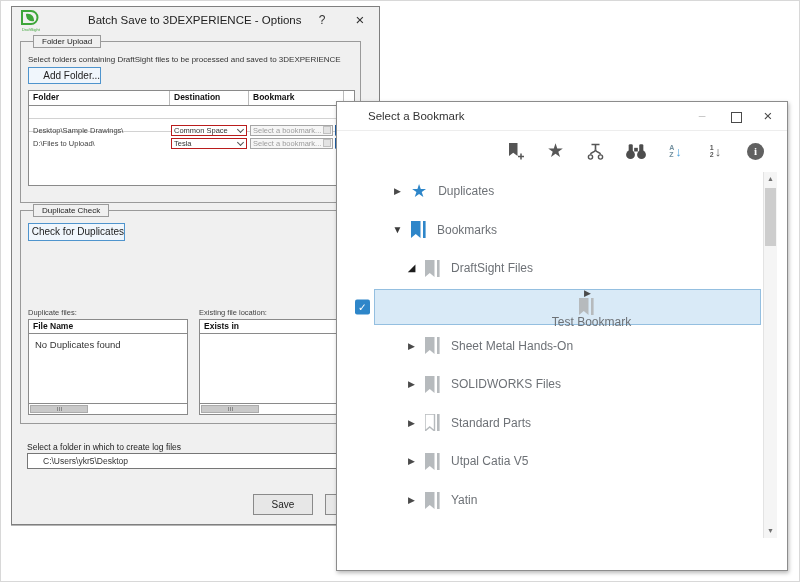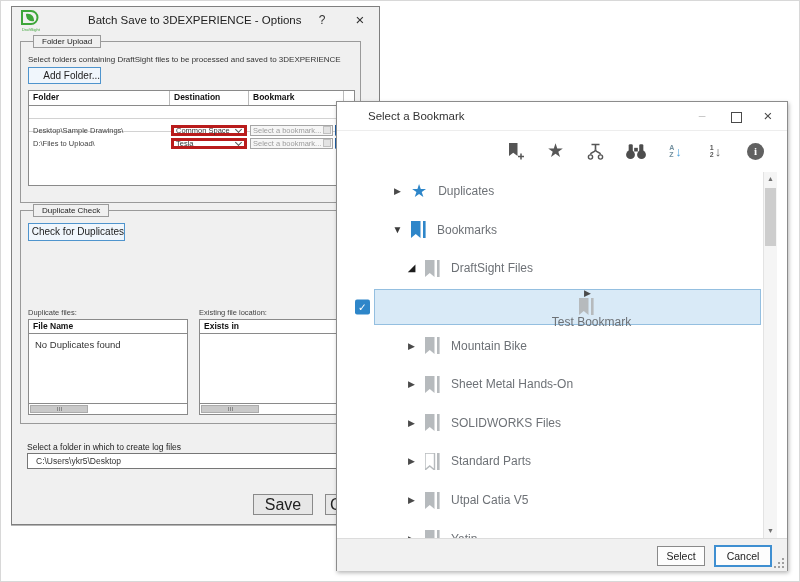--- a/index.html
+++ b/index.html
@@ -26,21 +26,21 @@
   .add-folder-btn { left:7px; top:25px; width:73px; height:17px; line-height:15px; }
 
   .fu-table { position:absolute; left:7px; top:48px; width:327px; height:96px; background:#fff; border:1px solid #8a8a8a; }
   .fu-thead { display:flex; height:15px; border-bottom:1px solid #8a8a8a; font-size:8.5px; font-weight:bold; color:#111; }
   .fu-thead > div { padding:1px 0 0 4px; border-right:1px solid #bcbcbc; }
   .col-folder { width:141px; } .col-dest { width:79px; } .col-bm { width:95px; } .col-x { flex:1; border-right:none !important; }
   .fu-row { display:flex; height:13px; border-bottom:1px solid #d2d2d2; font-size:7.5px; color:#444; }
   .fu-row > div { border-right:1px solid #cfcfcf; display:flex; align-items:center;margin-top:24px; }
   .cell-folder { width:141px; padding-left:4px; }
   .cell-dest { width:79px; padding:0 1px; }
-  .combo { flex:1; height:11px; border:3px solid #b91c1c; background:#fff; display:flex; align-items:center; padding:0 2px; }
+  .combo { flex:1; height:11px; border:1px solid #b91c1c; background:#fff; display:flex; align-items:center; padding:0 2px; }
   .combo .ct { flex:1; font-size:7.5px; color:#333; white-space:nowrap; overflow:hidden; }
   .chev { width:6px; height:6px; position:relative; }
   .chev::before { content:""; position:absolute; left:0; top:0; width:4px; height:4px;
     border-right:1px solid #555; border-bottom:1px solid #555; transform:rotate(45deg); }
   .cell-bm { width:95px; padding:0 1px; gap:2px; }
   .bmfield { flex:1; height:11px; border:1px solid #a5a5a5; background:#f6f6f6; display:flex; align-items:center; padding:0 1px 0 2px; gap:2px; }
   .bmfield .ph { flex:1; color:#9d9d9d; font-size:7.5px; white-space:nowrap; overflow:hidden; }
   .bmbtn { width:8px; height:8px; background:#e3e3e3; border:1px solid #c0c0c0; }
   .bm-mini { width:10px; height:11px; flex:0 0 auto; }
 
@@ -52,22 +52,22 @@
   .dup-list { left:7px; } .exist-list { left:178px; }
   .lb-head { height:14px; border-bottom:1px solid #8a8a8a; font-size:8.5px; font-weight:bold; color:#111; padding:1px 0 0 4px; }
   .lb-body { height:68px; font-size:9.5px; color:#333; padding:5px 6px; }
   .hscroll { position:absolute; left:0; right:0; bottom:0; height:11px; border-top:1px solid #8a8a8a; background:#fff; }
   .hthumb { position:absolute; left:1px; top:1px; width:58px; height:8px; background:#c9c9c9; border:1px solid #ababab;
     display:flex; align-items:center; justify-content:center; gap:1px; }
   .hthumb i { width:1px; height:4px; background:#8b8b8b; }
 
   .log-label { position:absolute; left:15px; top:435px; font-size:8.5px; color:#222; }
   .log-input { position:absolute; left:15px; top:446px; width:331px; height:16px; background:#fff; border:1px solid #767676;
-    font-size:8.5px; color:#333; line-height:14px; padding-left:8px; }
-  .btn-std { position:absolute; background:#e7e7e7; border:1px solid #8a8a8a; font-size:16px; color:#222; text-align:center; }
+    font-size:8.5px; color:#333; line-height:14px; padding-left:15px; }
+  .btn-std { position:absolute; background:#e7e7e7; border:1px solid #8a8a8a; font-size:10px; color:#222; text-align:center; }
   .save-btn { left:241px; top:487px; width:60px; height:21px; line-height:19px; }
   .cancel-btn-bg { left:313px; top:487px; width:60px; height:21px; line-height:19px; }
 
   
   .fg-dialog { position:absolute; left:335px; top:100px; width:452px; height:470px; background:#fff;
     border:1px solid #8c8c8c; box-shadow:1px 2px 4px rgba(0,0,0,0.28); }
   .fg-titlebar { position:absolute; left:0; top:0; right:0; height:29px; border-bottom:1px solid #ededed; background:#fff; }
   .fg-title { position:absolute; left:13px; line-height:29px; font-size:11.5px; color:#333;margin-left:18px; }
   .winbtn { position:absolute; top:0; width:22px; height:29px; text-align:center; line-height:29px; cursor:default; }
   .win-min { right:74px; color:#c3c3c3; font-size:12px; }
@@ -329,30 +329,20 @@
           <span class="tri right"></span>
           <span class="node-ico">
             <svg width="15" height="17" viewBox="0 0 15 17">
                 <path d="M0 0 h9.5 v17 l-4.75 -4 l-4.75 4 z" fill="#b6babd"></path>
                 <rect x="12" y="0" width="2.6" height="17" fill="#b6babd"></rect>
               </svg>
           </span>
           <span class="tlabel">Test Bookmark</span>
         </div>
 
-        <div class="trow lvl1">
-          <span class="tri right"></span>
-          <span class="node-ico">
-            <svg width="15" height="17" viewBox="0 0 15 17">
-                <path d="M0 0 h9.5 v17 l-4.75 -4 l-4.75 4 z" fill="#b6babd"></path>
-                <rect x="12" y="0" width="2.6" height="17" fill="#b6babd"></rect>
-              </svg>
-          </span>
-          <span class="tlabel">Mountain Bike</span>
-        </div>
 
         <div class="trow lvl1">
           <span class="tri right"></span>
           <span class="node-ico">
             <svg width="15" height="17" viewBox="0 0 15 17">
                 <path d="M0 0 h9.5 v17 l-4.75 -4 l-4.75 4 z" fill="#b6babd"></path>
                 <rect x="12" y="0" width="2.6" height="17" fill="#b6babd"></rect>
               </svg>
           </span>
           <span class="tlabel">Sheet Metal Hands-On</span>
@@ -404,20 +394,15 @@
 
       </div>
 
       <div class="vscroll">
         <span class="vs-arrow vs-up">▲</span>
         <span class="vs-thumb"></span>
         <span class="vs-arrow vs-down">▼</span>
       </div>
     </div>
 
-    <div class="bottom-bar">
-      <button class="select-btn">Select</button>
-      <button class="cancel-btn-fg">Cancel</button>
-      <span class="grip"></span>
-    </div>
   </div>
 
 </div>
 
 </body></html>

